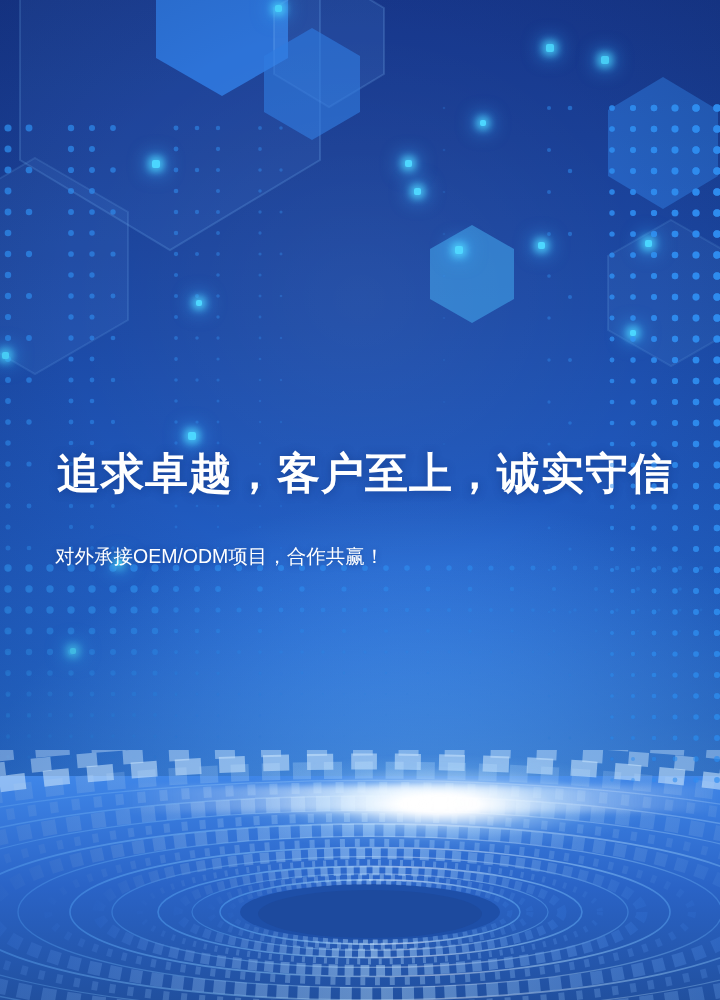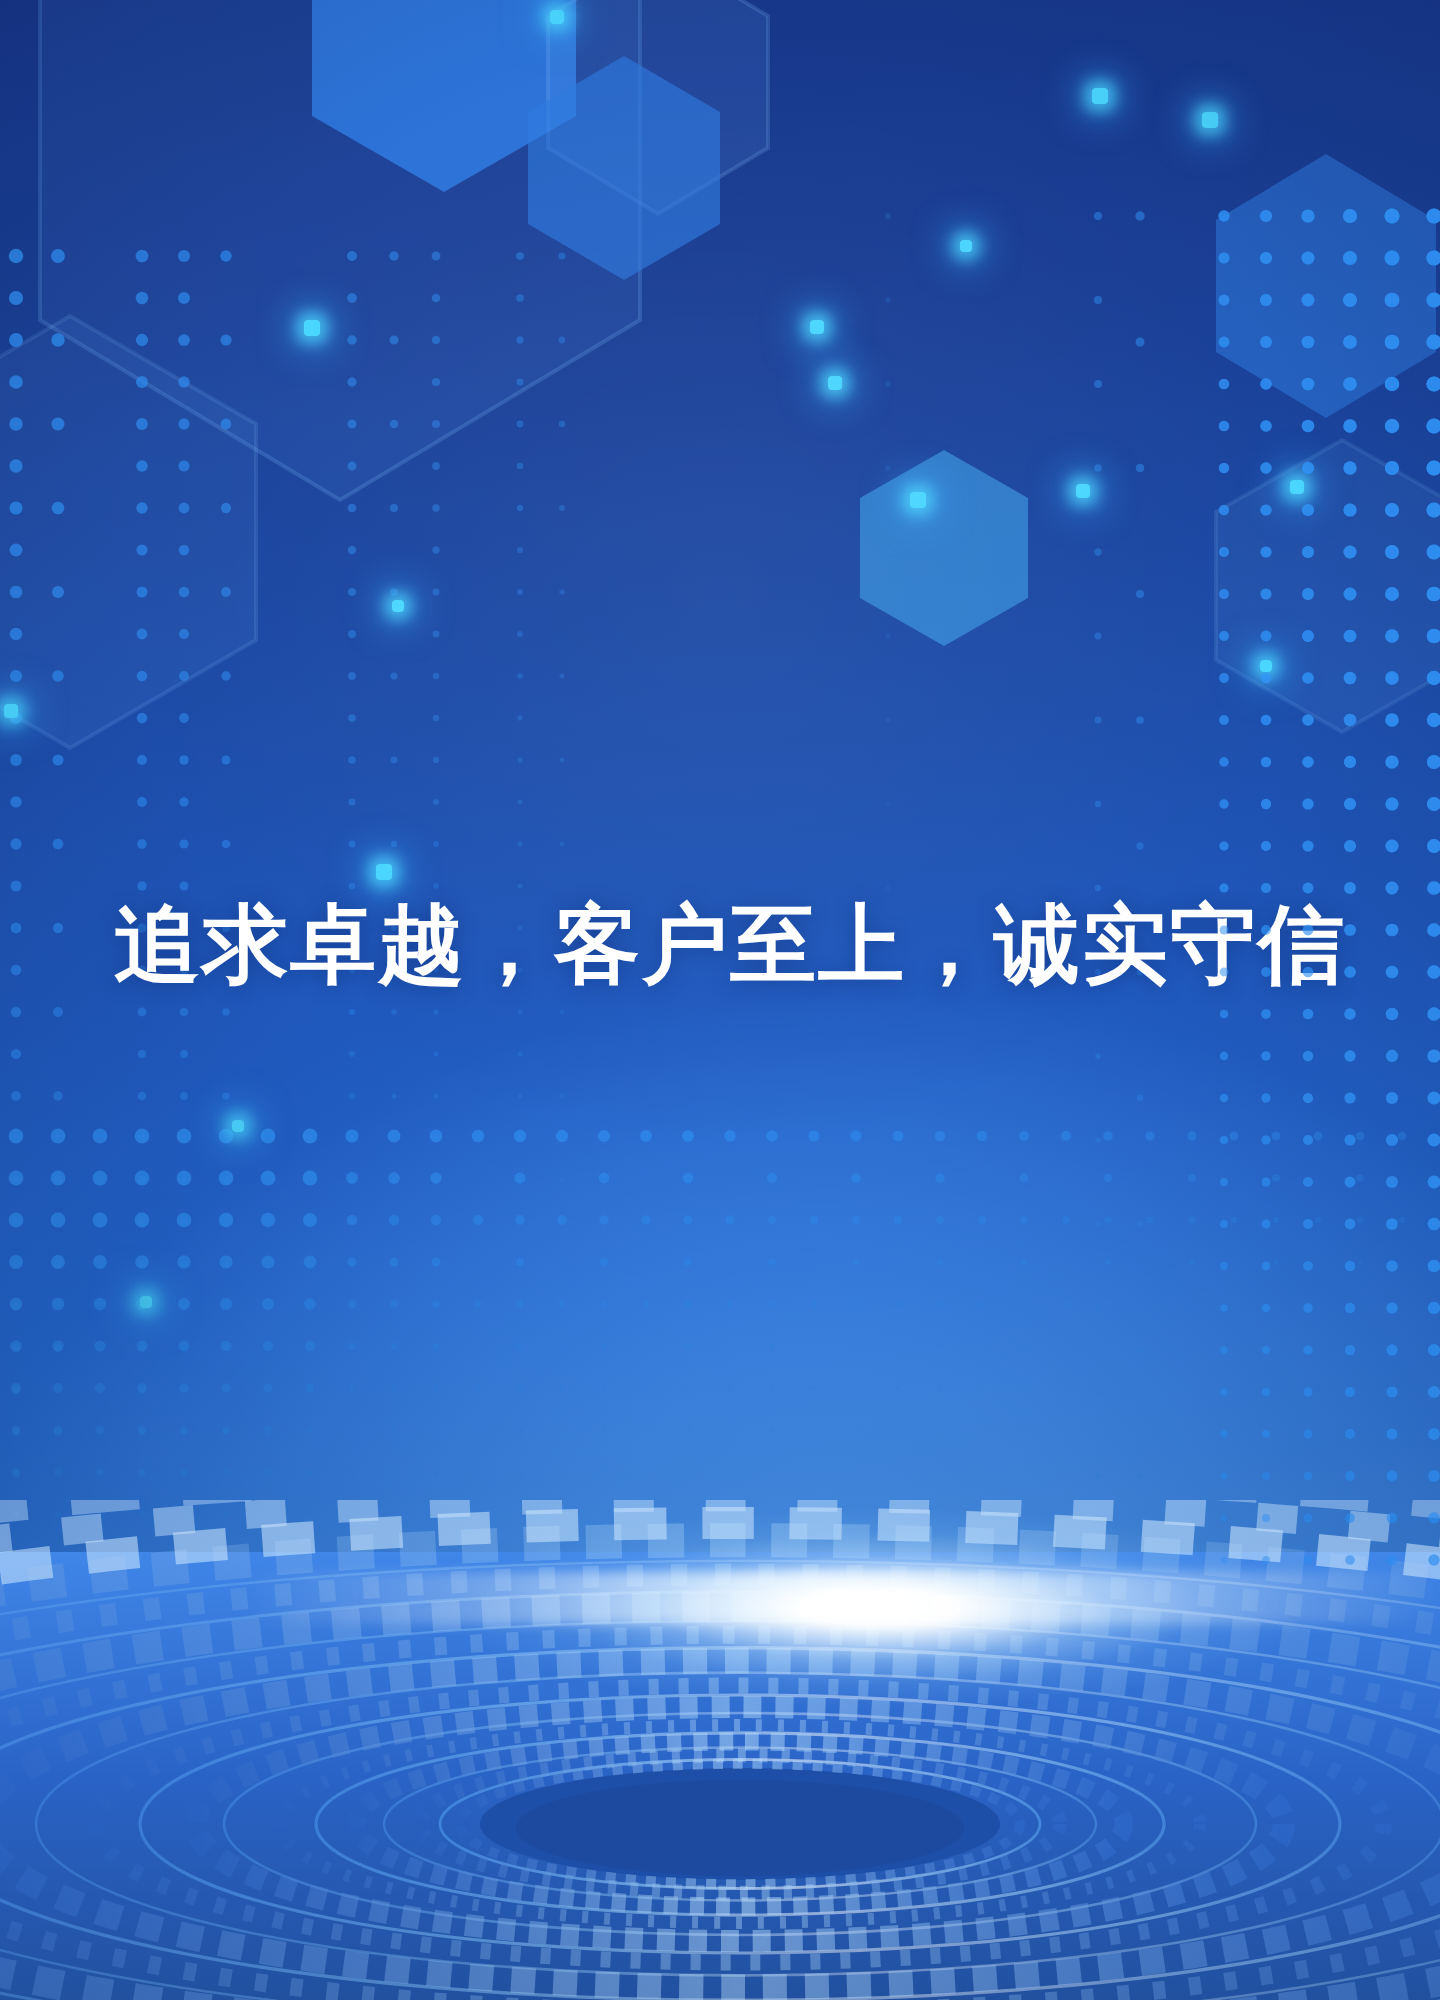--- a/index.html
+++ b/index.html
@@ -966,20 +966,21 @@
         <ellipse cx="370" cy="162" rx="700" ry="150.5" fill="none" stroke="#cfe9ff" stroke-width="16" stroke-dasharray="26 18" opacity="0.55"></ellipse>
         <ellipse cx="370" cy="162" rx="760" ry="163.4" fill="none" stroke="#cfe9ff" stroke-width="14" stroke-dasharray="20 26" opacity="0.45"></ellipse>
         <ellipse cx="370" cy="162" rx="830" ry="178.45" fill="none" stroke="#cfe9ff" stroke-width="18" stroke-dasharray="34 22" opacity="0.4"></ellipse>
       </svg>
     </div>
   <div id="horizon-streak"></div>
   <div id="horizon-glow"></div>
 
   <div id="headline">追求卓越，客户至上，诚实守信</div>
   <div id="subwrap">
+    <div id="subline2">对外承接OEM/ODM项目，合作共赢！</div>
   </div>
 
   <div class="dots" id="dotfield-overlay" style="left:436px;top:100px;">
       <svg width="290" height="690" viewBox="0 0 290 690">
         <circle cx="176" cy="8" r="2.821172413793103" fill="#2f8df0" opacity="0.668"></circle>
         <circle cx="197" cy="8" r="3.055068965517241" fill="#2f8df0" opacity="0.724"></circle>
         <circle cx="218" cy="8" r="3.288965517241379" fill="#2f8df0" opacity="0.779"></circle>
         <circle cx="239" cy="8" r="3.5228620689655172" fill="#2f8df0" opacity="0.834"></circle>
         <circle cx="260" cy="8" r="3.756758620689655" fill="#2f8df0" opacity="0.890"></circle>
         <circle cx="281" cy="8" r="3.8" fill="#2f8df0" opacity="0.900"></circle>

